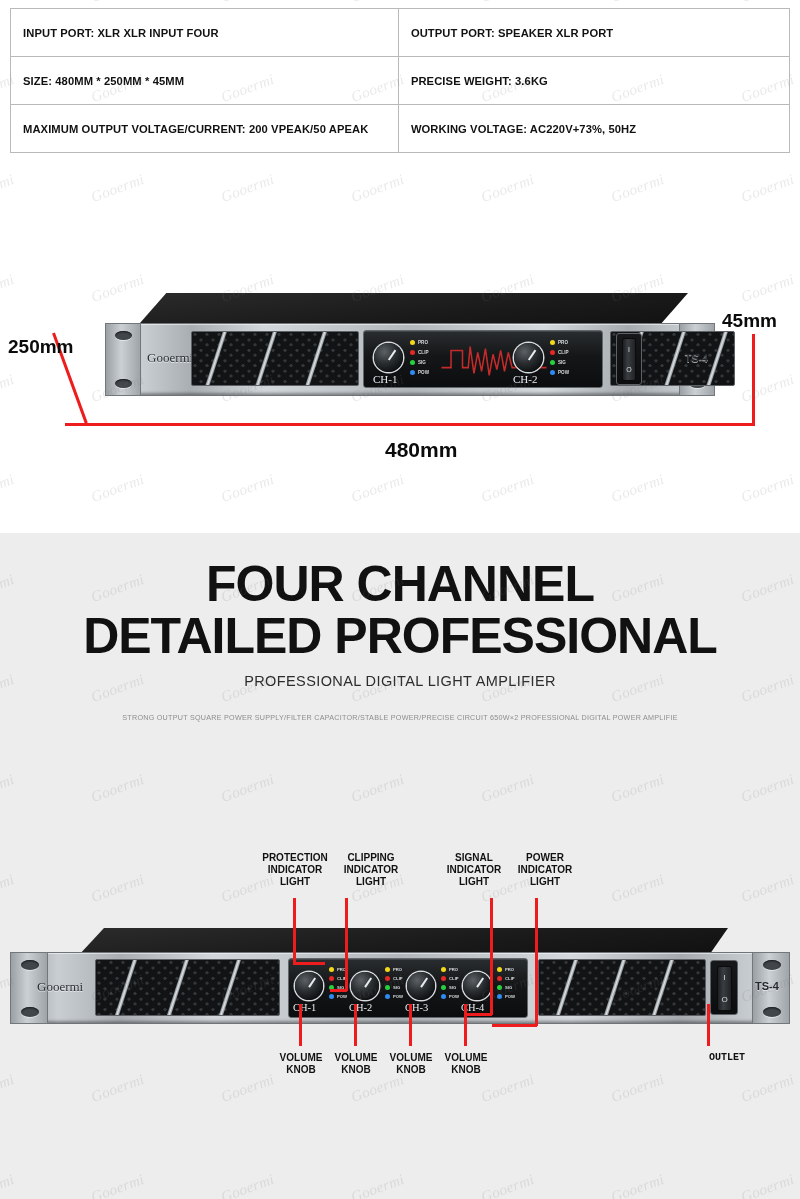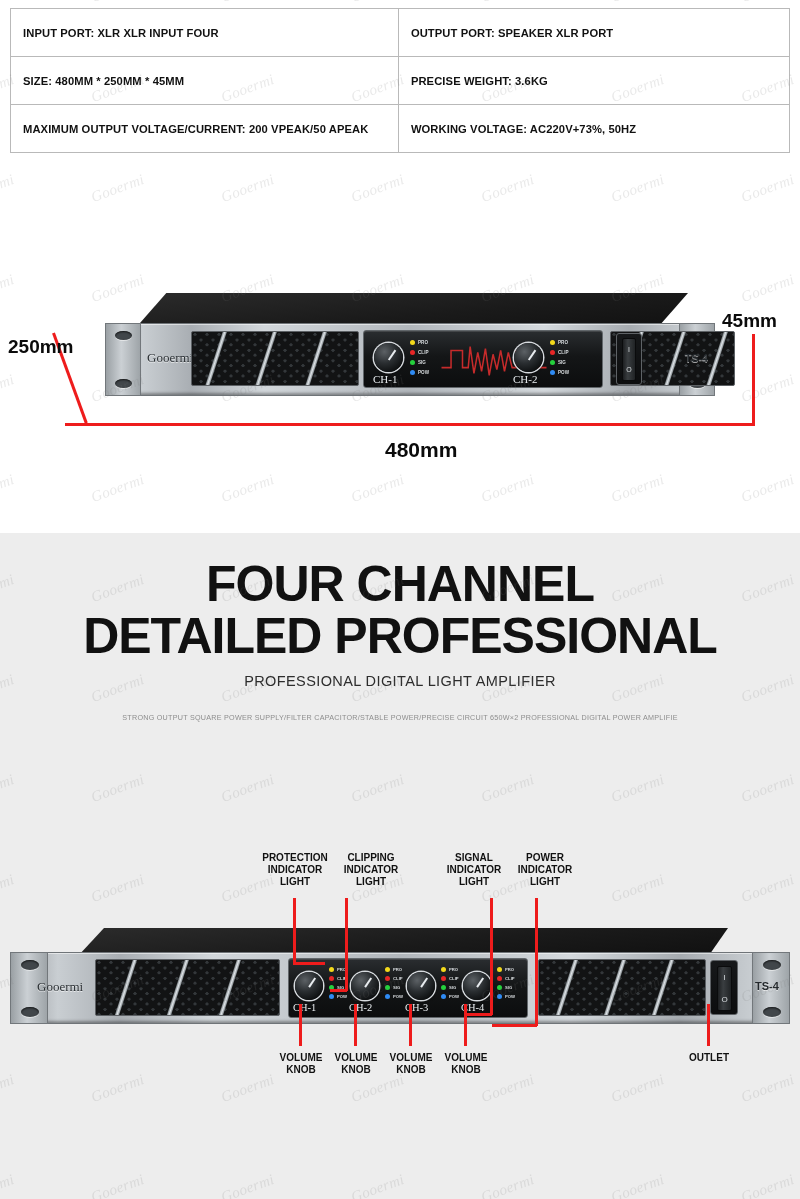--- a/index.html
+++ b/index.html
@@ -474,21 +474,21 @@
   <div class="lead" style="left:707px; top:1004px; width:2.5px; height:42px;"></div>
 
   <div class="ann" style="left:273px; top:1052px; width:56px;">VOLUME
 KNOB</div>
   <div class="ann" style="left:328px; top:1052px; width:56px;">VOLUME
 KNOB</div>
   <div class="ann" style="left:383px; top:1052px; width:56px;">VOLUME
 KNOB</div>
   <div class="ann" style="left:438px; top:1052px; width:56px;">VOLUME
 KNOB</div>
-  <div class="ann" style="left:682px; top:1052px; width:54px;">OUTLET</div>
+  <div class="ann" style="left:700px; top:1052px; width:54px;font-family:Liberation Mono, monospace;">OUTLET</div>
 
   <div class="wm-layer" id="wm-layer">
       <span class="wm" style="left: -40px; top: -20px;">Gooermi</span>
       <span class="wm" style="left: 90px; top: -20px;">Gooermi</span>
       <span class="wm" style="left: 220px; top: -20px;">Gooermi</span>
       <span class="wm" style="left: 350px; top: -20px;">Gooermi</span>
       <span class="wm" style="left: 480px; top: -20px;">Gooermi</span>
       <span class="wm" style="left: 610px; top: -20px;">Gooermi</span>
       <span class="wm" style="left: 740px; top: -20px;">Gooermi</span>
       <span class="wm" style="left: -40px; top: 80px;">Gooermi</span>

